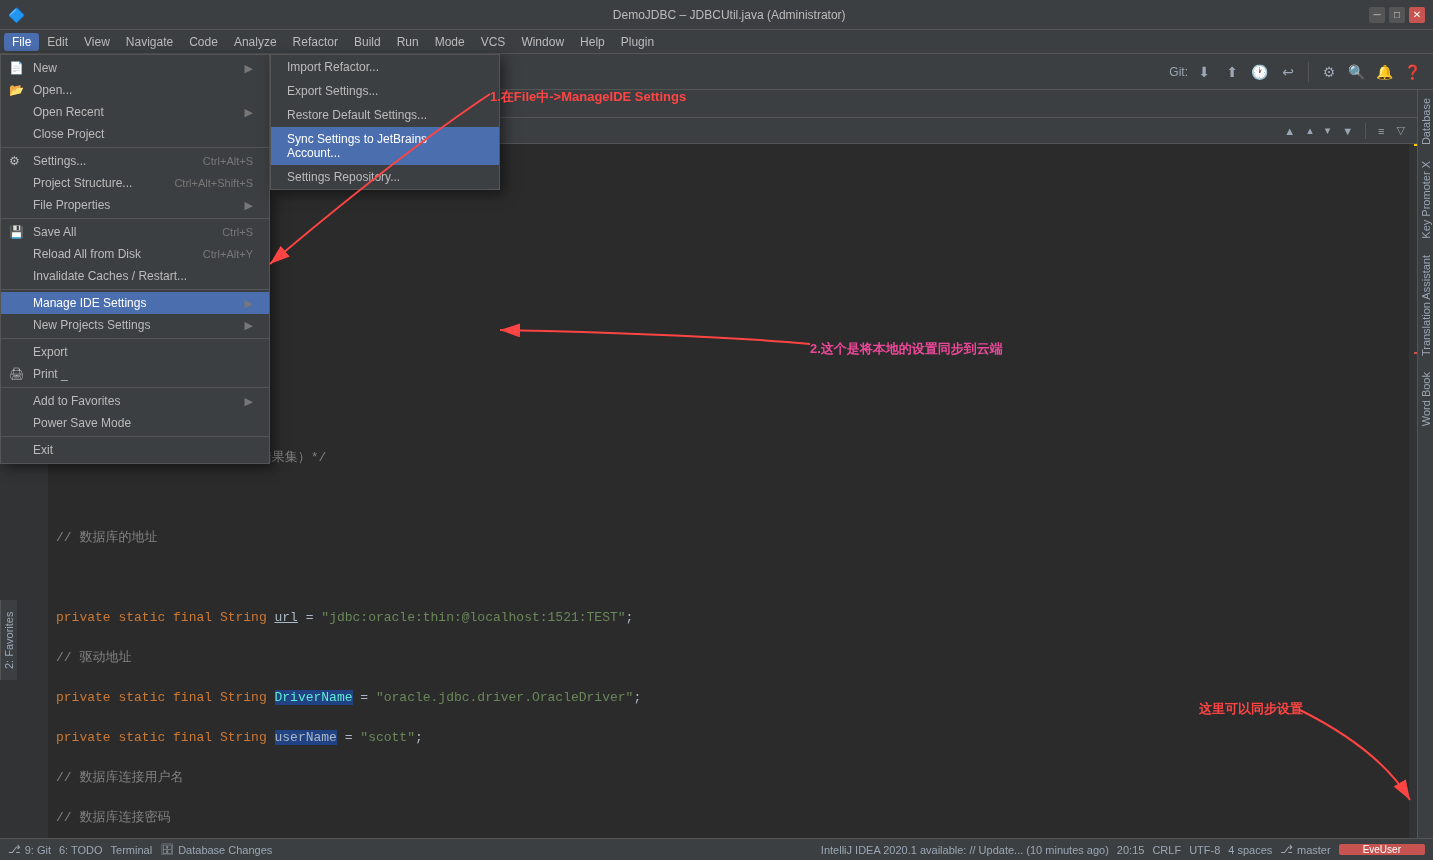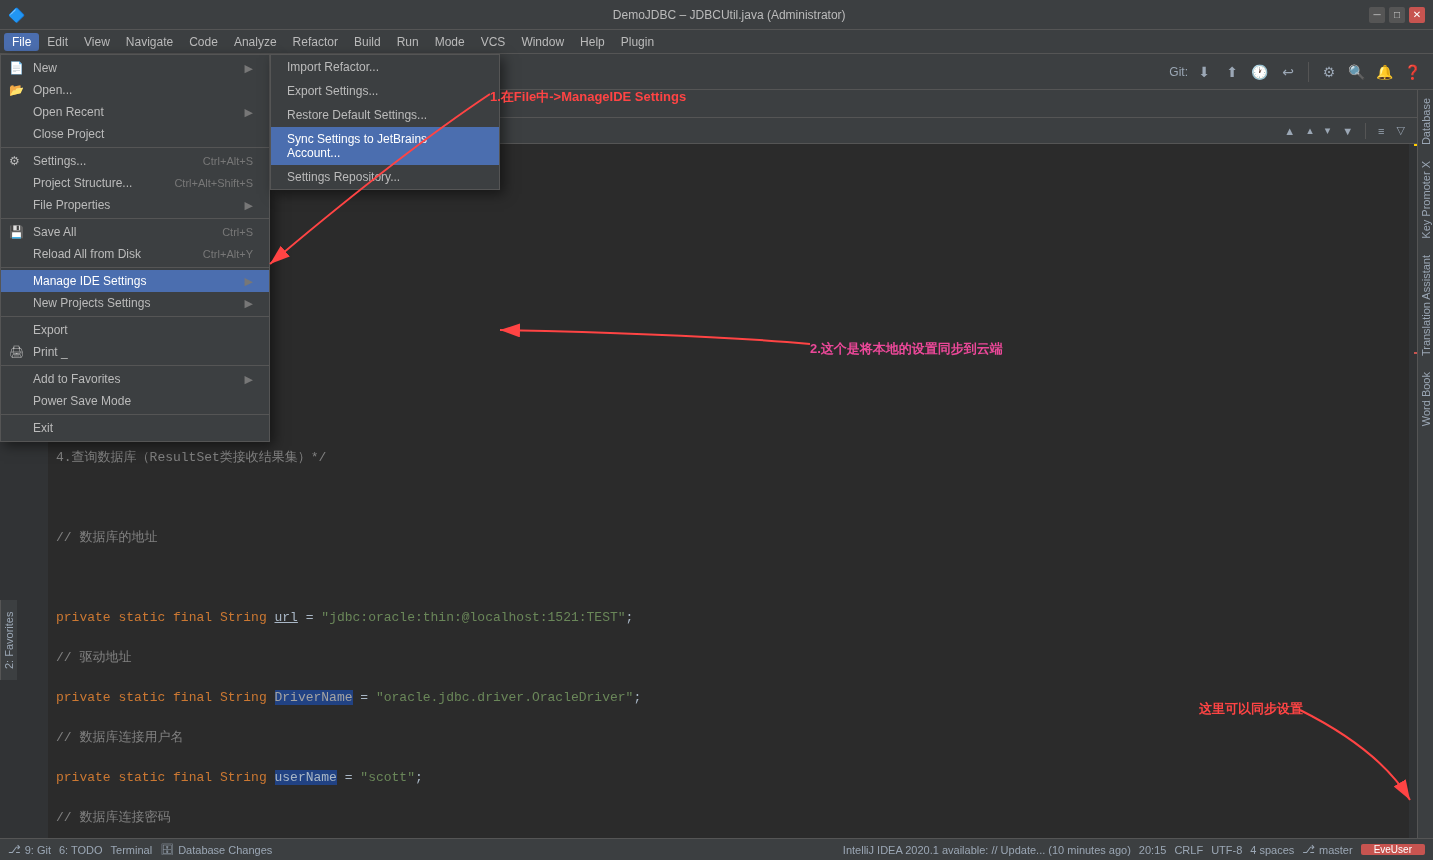--- a/index.html
+++ b/index.html
@@ -235,21 +235,21 @@
     }
     .status-item {
       display: flex;
       align-items: center;
       gap: 4px;
       cursor: pointer;
     }
     .status-warning {
       background: #c75450;
       color: #fff;
-      padding: 0 13px;
+      padding: 0 24px;
       border-radius: 2px;
       font-size: 10px;
     }
 
     
     #file-menu-dropdown {
       position: absolute;
       top: 54px;
       left: 0;
       width: 270px;
@@ -465,23 +465,23 @@
 <div>&nbsp;</div>
 <div><span style="color:#808080;">1.加载驱动</span></div>
 <div><span style="color:#808080;">2.创建连接</span></div>
 <div><span style="color:#808080;">3.操作数据库（Statement类）</span></div>
 <div><span style="color:#808080;">4.查询数据库（ResultSet类接收结果集）*/</span></div>
 <div>&nbsp;</div>
 <div><span style="color:#808080;">// 数据库的地址</span></div>
 <div>&nbsp;</div>
 <div><span style="color:#cc7832;">private</span> <span style="color:#cc7832;">static</span> <span style="color:#cc7832;">final</span> <span style="color:#cc7832;">String</span> <span style="color:#a9b7c6;text-decoration:underline;">url</span> <span style="color:#a9b7c6;">= </span><span style="color:#6a8759;">"jdbc:oracle:thin:@localhost:1521:TEST"</span><span style="color:#a9b7c6;">;</span></div>
 <div><span style="color:#808080;">// 驱动地址</span></div>
-<div><span style="color:#cc7832;">private</span> <span style="color:#cc7832;">static</span> <span style="color:#cc7832;">final</span> <span style="color:#cc7832;">String</span> <span style="background:#214283;color:#a3a3a3;">DriverName</span> <span style="color:#a9b7c6;">= </span><span style="color:#6a8759;">"oracle.jdbc.driver.OracleDriver"</span><span style="color:#a9b7c6;">;</span></div>
+<div><span style="color:#cc7832;">private</span> <span style="color:#cc7832;">static</span> <span style="color:#cc7832;">final</span> <span style="color:#cc7832;">String</span> <span style="background:#214283;color:#5eead4;">DriverName</span> <span style="color:#a9b7c6;">= </span><span style="color:#6a8759;">"oracle.jdbc.driver.OracleDriver"</span><span style="color:#a9b7c6;">;</span></div>
+<div><span style="color:#cc7832;">private</span> <span style="color:#cc7832;">static</span> <span style="color:#cc7832;">final</span> <span style="color:#cc7832;">String</span> <span style="background:#214283;color:#a9b7c6;">userName</span> <span style="color:#a9b7c6;">= </span><span style="color:#6a8759;">"scott"</span><span style="color:#a9b7c6;">;</span></div>
 <div><span style="color:#808080;">// 数据库连接用户名</span></div>
-<div><span style="color:#cc7832;">private</span> <span style="color:#cc7832;">static</span> <span style="color:#cc7832;">final</span> <span style="color:#cc7832;">String</span> <span style="background:#214283;color:#a9b7c6;">userName</span> <span style="color:#a9b7c6;">= </span><span style="color:#6a8759;">"scott"</span><span style="color:#a9b7c6;">;</span></div>
 <div><span style="color:#808080;">// 数据库连接密码</span></div>
 
 
 
 
 
 
 
 
 
@@ -547,20 +547,21 @@
   <div class="menu-section">
     <div class="dropdown-item">
       <span class="icon-area">💾</span>
       Save All
       <span class="shortcut">Ctrl+S</span>
     </div>
     <div class="dropdown-item">
       Reload All from Disk
       <span class="shortcut">Ctrl+Alt+Y</span>
     </div>
+    <div class="dropdown-item">Invalidate Caches / Restart...</div>
   </div>
 
   <div class="menu-section">
     <div class="dropdown-item highlighted">
       Manage IDE Settings
       <span class="arrow">▶</span>
     </div>
     <div class="dropdown-item">
       New Projects Settings
       <span class="arrow">▶</span>

